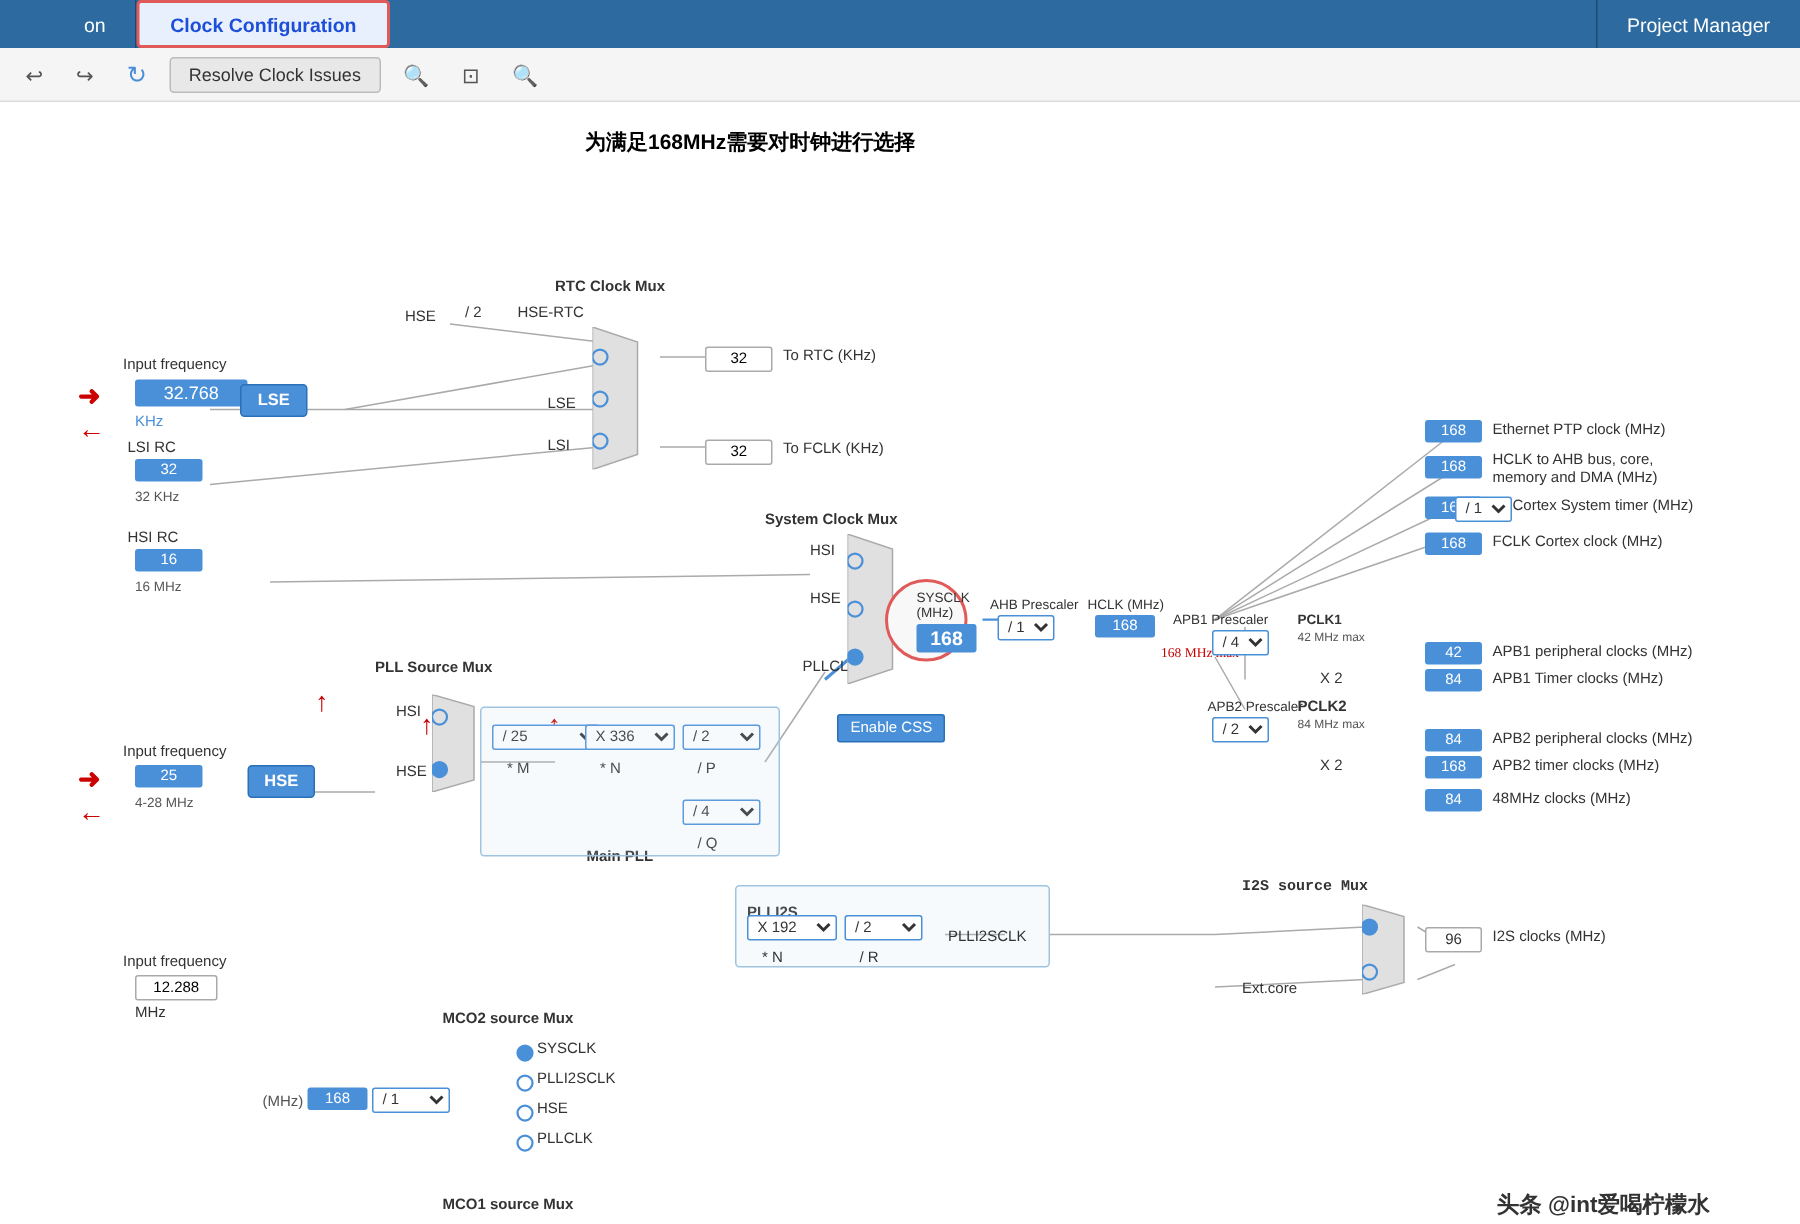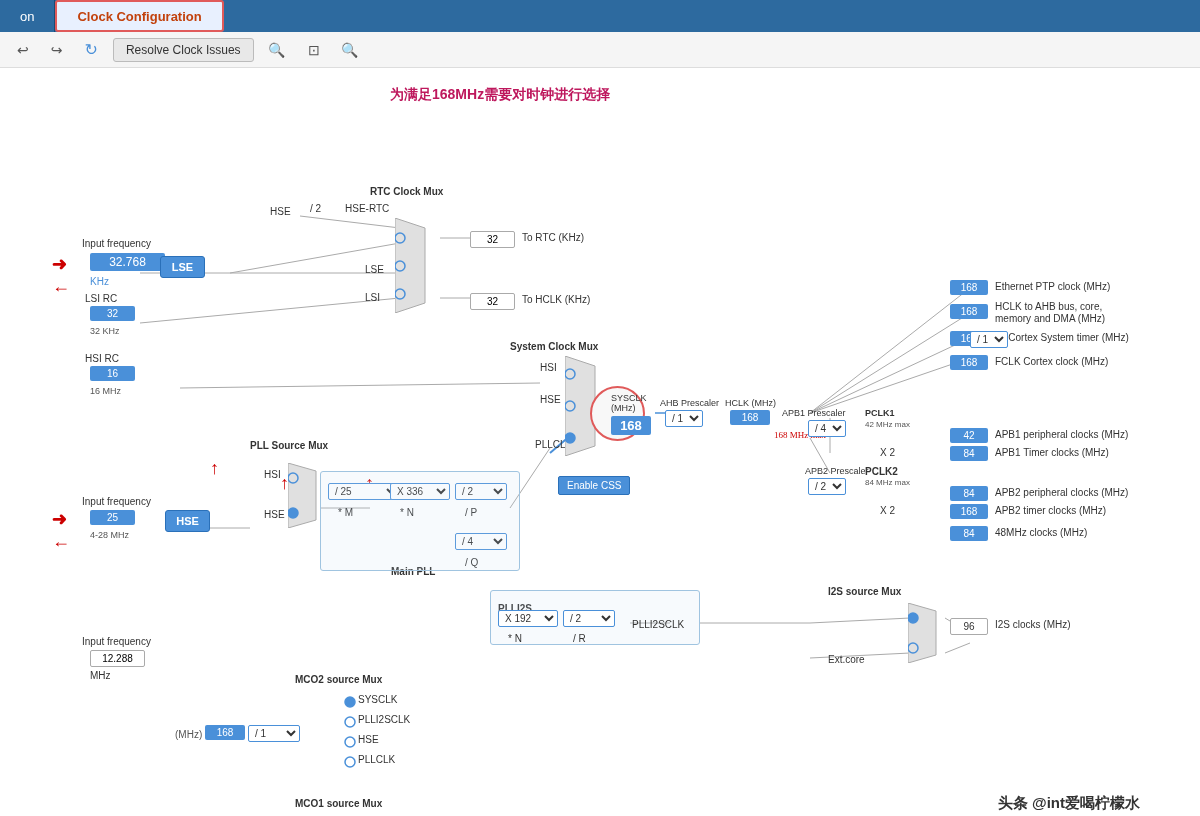--- a/index.html
+++ b/index.html
@@ -4,34 +4,35 @@
   <style>
     * { box-sizing: border-box; margin: 0; padding: 0; }
     body { font-family: Arial, sans-serif; background: #f0f0f0; width: 1200px; height: 816px; overflow: hidden; font-size: 11px; }
 
     
     .tab-bar {
       display: flex;
       background: #2d6a9f;
       height: 32px;
       align-items: center;
+      padding-left: 36px;
     }
     .tab-item {
       padding: 0 20px;
       height: 100%;
       display: flex;
       align-items: center;
       color: white;
       font-size: 13px;
       cursor: pointer;
       border-right: 1px solid #1a4a75;
     }
     .tab-item.active {
       background: #e8f0fe;
-      color: #c2410c;
+      color: #1d4ed8;
       font-weight: bold;
       border: 2px solid #e05a5a;
       border-radius: 3px;
     }
     .tab-item.right {
       margin-left: auto;
       border-left: 1px solid #1a4a75;
       border-right: none;
     }
 
@@ -80,21 +81,21 @@
       width: 1150px;
       min-height: 750px;
       background: white;
     }
 
     
     .annotation-title {
       position: absolute;
       top: 5px;
       left: 380px;
-      color: #be185d;
+      color: #000000;
       font-size: 14px;
       font-weight: bold;
     }
 
     
     .inp-box {
       background: #4a90d9;
       color: white;
       border: none;
       padding: 2px 4px;
@@ -226,20 +227,23 @@
 </head>
 <body>
 
 <div class="tab-bar">
   <div class="tab-item">
     <span>on</span>
   </div>
   <div class="tab-item active">
     <span>Clock Configuration</span>
   </div>
+  <div class="tab-item right">
+    <span>Project Manager</span>
+  </div>
 </div>
 
 <div class="toolbar">
   <button class="toolbar-btn">↩</button>
   <button class="toolbar-btn">↪</button>
   <button class="toolbar-btn" style="color:#4a90d9; font-size:16px;">↻</button>
   <button class="resolve-btn">Resolve Clock Issues</button>
   <button class="toolbar-btn">🔍</button>
   <button class="toolbar-btn">⊡</button>
   <button class="toolbar-btn">🔍</button>
@@ -391,21 +395,21 @@
       <div class="inp-box-white">32</div>
     </div>
     <div class="el" style="top:153px; left:512px;">
       <span class="lbl">To RTC (KHz)</span>
     </div>
 
     <div class="el" style="top:215px; left:460px;">
       <div class="inp-box-white">32</div>
     </div>
     <div class="el" style="top:215px; left:512px;">
-      <span class="lbl">To HCLK (KHz)</span>
+      <span class="lbl">To FCLK (KHz)</span>
     </div>
 
     <div class="el" style="top:263px; left:500px;">
       <div class="lbl" style="font-weight:bold;">System Clock Mux</div>
     </div>
 
     <div class="el" style="top:283px; left:530px;">
       <span class="lbl">HSI</span>
     </div>
 
@@ -648,21 +652,21 @@
     </div>
     <div class="el" style="top:554px; left:563px;">
       <span class="lbl">/ R</span>
     </div>
 
     <div class="el" style="top:540px; left:622px;">
       <span class="lbl">PLLI2SCLK</span>
     </div>
 
     <div class="el" style="top:508px; left:818px;">
-      <div class="lbl" style="font-weight:bold;">I2S source Mux</div>
+      <div class="lbl" style="font-weight:bold;font-family:Liberation Mono, monospace;">I2S source Mux</div>
     </div>
 
     <svg class="el" style="top:525px; left:898px;" width="40" height="60">
       <polygon points="0,0 28,8 28,52 0,60" fill="#e0e0e0" stroke="#aaa" stroke-width="1"></polygon>
       <circle cx="5" cy="15" r="5" fill="#4a90d9" stroke="#4a90d9" stroke-width="1.5"></circle>
       <circle cx="5" cy="45" r="5" fill="none" stroke="#4a90d9" stroke-width="1.5"></circle>
     </svg>
 
     <div class="el" style="top:540px; left:940px;">
       <div class="out-box-white">96</div>

